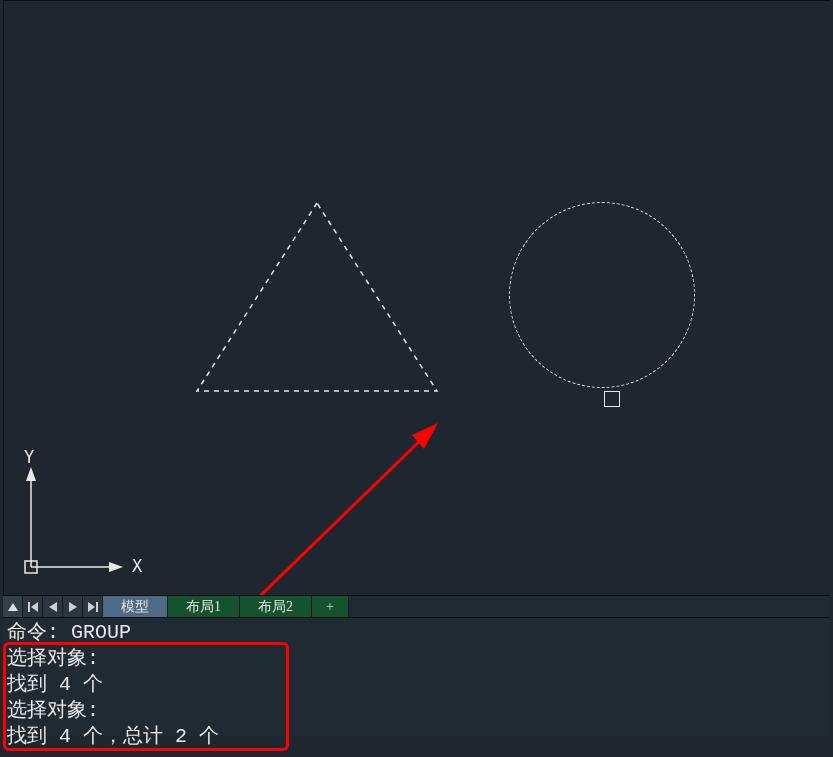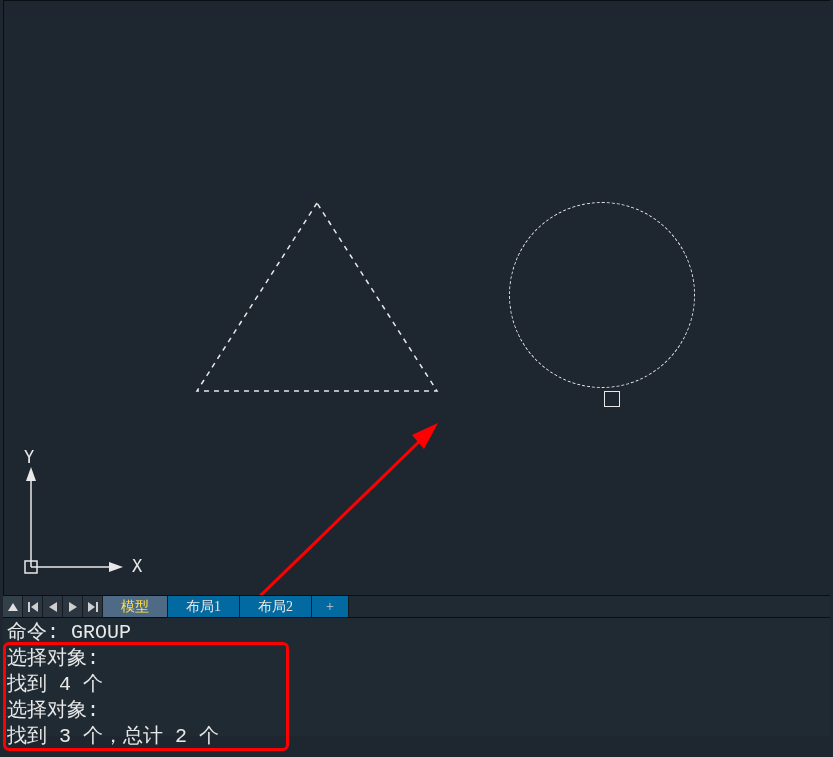--- a/index.html
+++ b/index.html
@@ -87,28 +87,28 @@
   }
   .tabbar .navbtn.collapse {
     background:#33404a;
   }
   .tabbar .tab {
     padding:0 18px;
     display:flex;
     align-items:center;
     color:#e6e6e6;
     font-size:14px;
-    background:#0369a1;
+    background:#14532d;
     border-right:1px solid #141a20;
     cursor:pointer;
     font-family:"Microsoft YaHei","SimSun";
   }
   .tabbar .tab.active {
     background:#4e6a85;
-    color:#fde047;
+    color:#e5e5e5;
   }
   .tabbar .tab.plus { padding:0 14px; color:#cfcfcf;}
   
   .cmdlog {
     position:absolute;
     left:3px; top:617px;
     width:827px; height:119px;
     background:#1f2a33;
     border-top:1px solid #0a0f14;
     padding:2px 4px;
@@ -198,16 +198,16 @@
   <div class="tab">布局1</div>
   <div class="tab">布局2</div>
   <div class="tab plus">+</div>
 </div>
 
 <div class="cmdlog">
   <div class="line">命令: GROUP</div>
   <div class="line">选择对象:</div>
   <div class="line">找到 4 个</div>
   <div class="line">选择对象:</div>
-  <div class="line">找到 3 个，总计 2 个</div>
+  <div class="line">找到 4 个，总计 2 个</div>
 </div>
 
 <div class="redbox"></div>
 
 </body></html>

